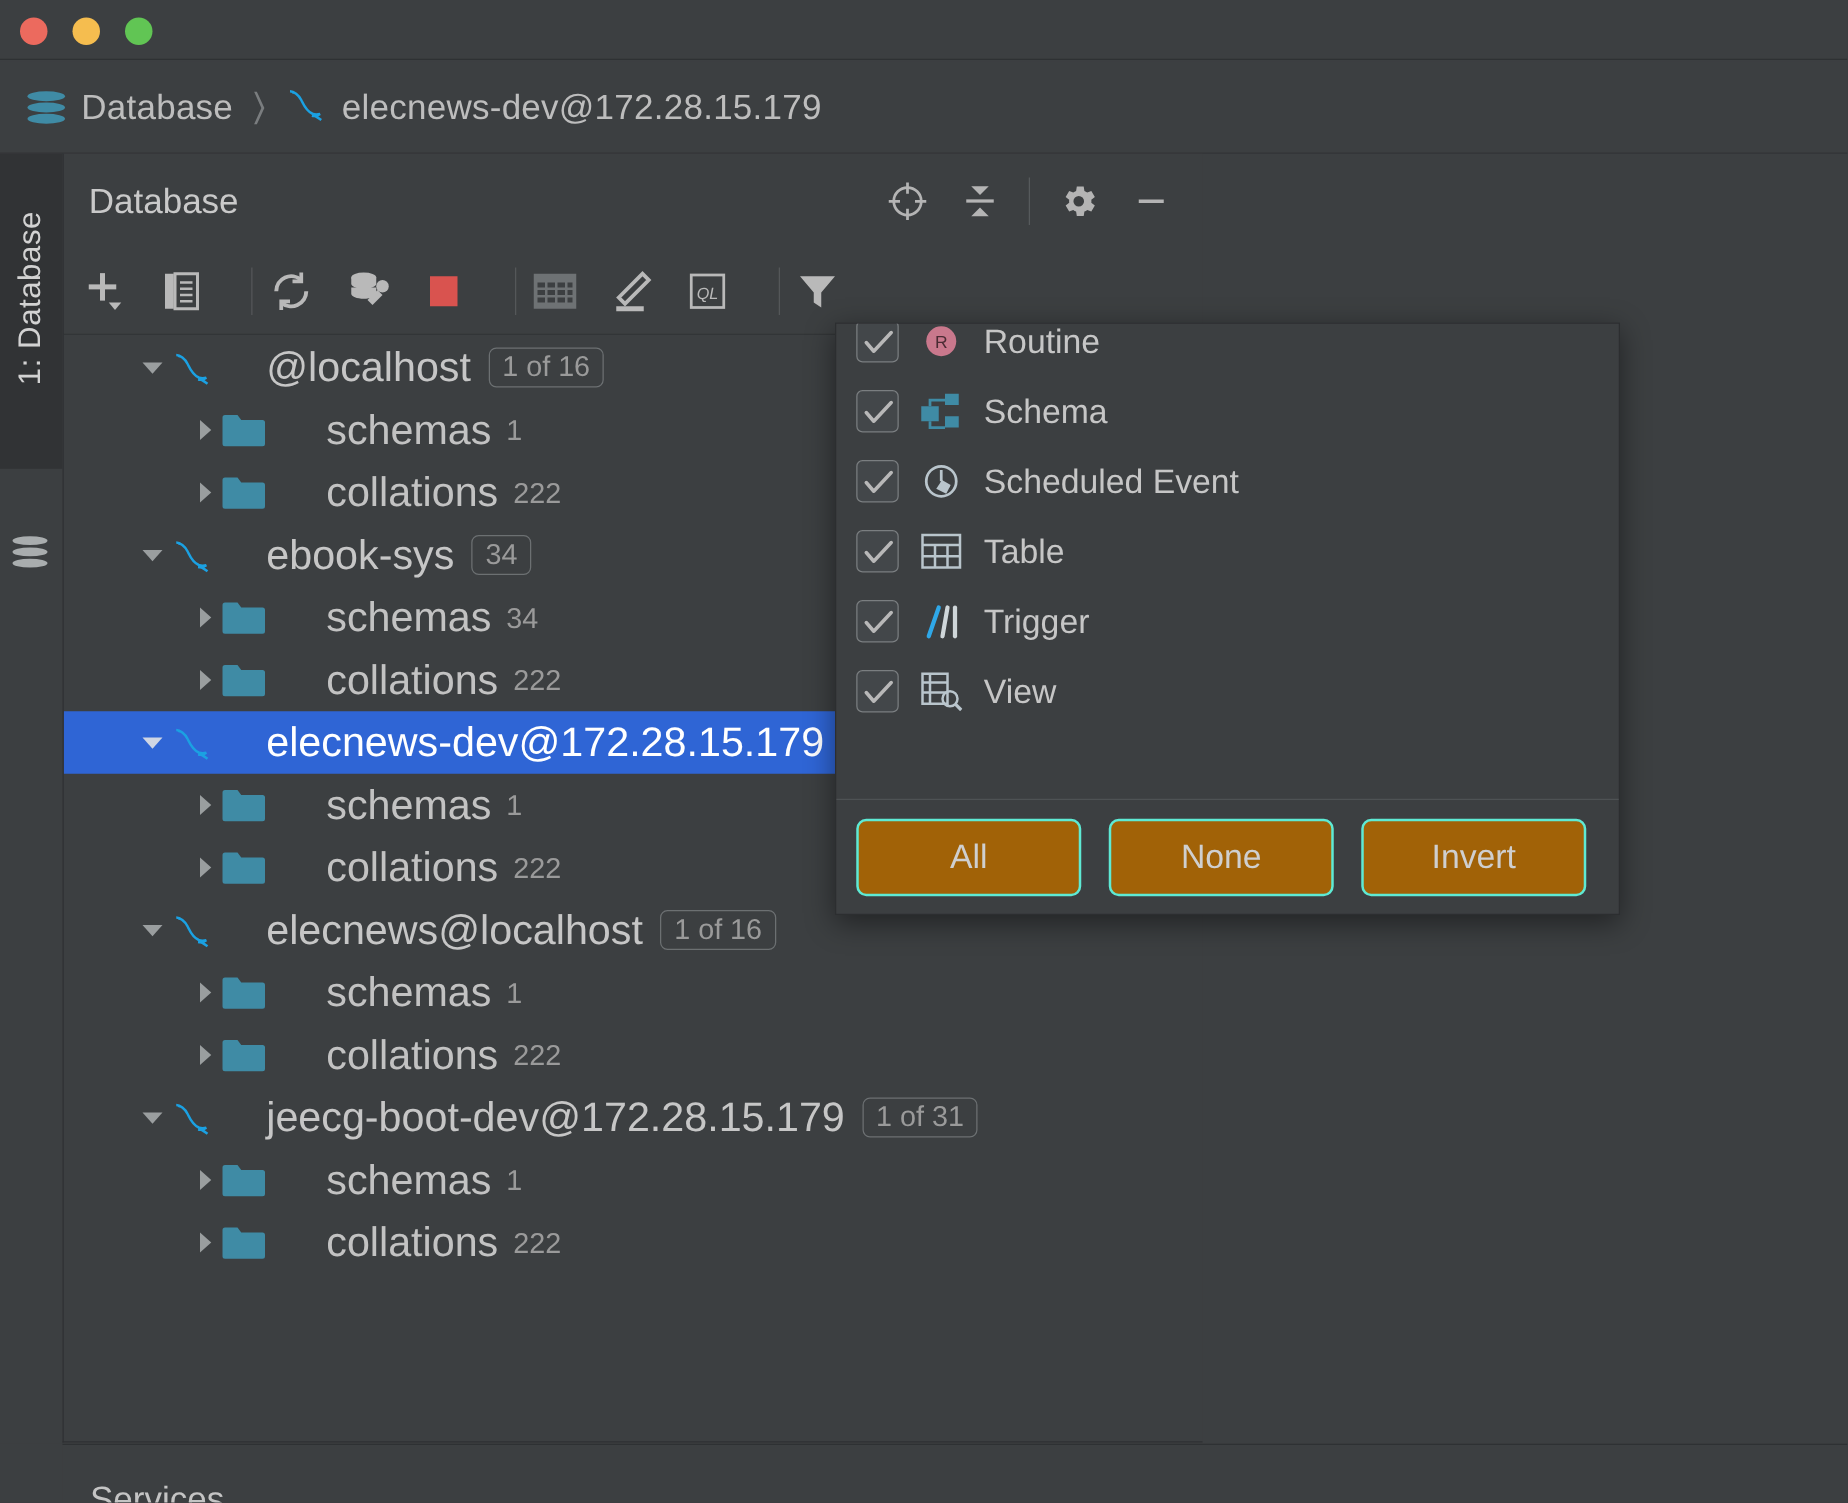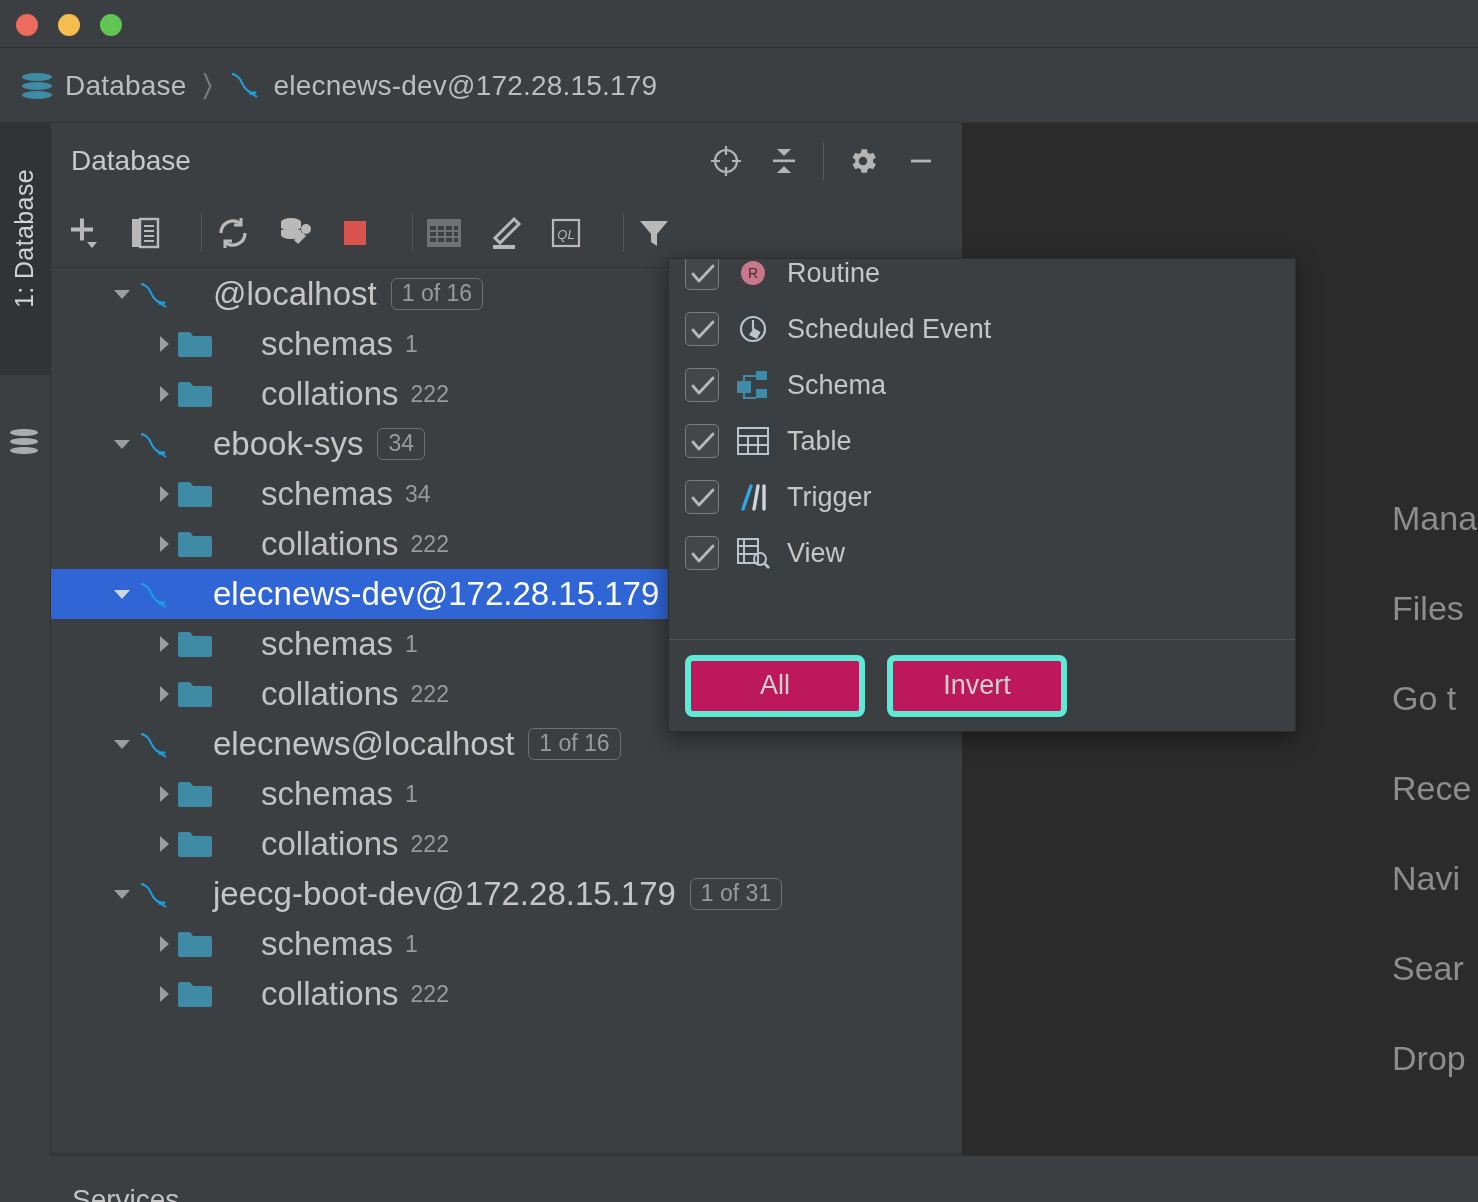--- a/index.html
+++ b/index.html
@@ -186,21 +186,21 @@
     display: flex; align-items: center; justify-content: center;
   }
   .popup-label { font-size: 27px; color: #c6c6c6; }
   .popup-footer {
     position: absolute; left: 0; bottom: 0; width: 628px; height: 92px;
     border-top: 1px solid #4e5254;
     display: flex; align-items: center; gap: 22px; padding-left: 16px;
   }
   .pbtn {
     width: 180px; height: 62px; border-radius: 8px;
-    background: #be185d; border: 6px solid #5eead4;
+    background: #a16207; border: 2px solid #5eead4;
     color: #cfcfcf; font-size: 27px;
     display: flex; align-items: center; justify-content: center;
     font-family: "Liberation Sans", sans-serif;
   }
 </style>
 </head>
 <body>
 
 <div id="app">
 
@@ -542,31 +542,20 @@
           </span>
           <span class="folder-ico"><svg width="36" height="28" viewBox="0 0 36 28" fill="#3f8ba5">
               <path d="M1 4a2 2 0 012-2h10l3 4h17a2 2 0 012 2v17a2 2 0 01-2 2H3a2 2 0 01-2-2z"></path>
             </svg></span>
           <span class="row-label">collations</span>
           <span class="row-count">222</span>
         </div>
       </div>
   </div>
 
-  <div class="editor">
-    <div class="editor-list" style="top: 350px;">
-        <div class="editor-item">Mana</div>
-        <div class="editor-item">Files</div>
-        <div class="editor-item">Go t</div>
-        <div class="editor-item">Rece</div>
-        <div class="editor-item">Navi</div>
-        <div class="editor-item">Sear</div>
-        <div class="editor-item">Drop</div>
-      </div>
-  </div>
 
   <div class="services-left-gap"></div>
   <div class="services">
     <div class="services-title">Services</div>
   </div>
 
   <div class="popup">
     <div class="popup-list" style="margin-top: -14px;">
         <div class="popup-row">
           <span class="cbox">
@@ -582,44 +571,44 @@
           </span>
           <span class="popup-label">Routine</span>
         </div>
         <div class="popup-row">
           <span class="cbox">
             <svg width="26" height="24" viewBox="0 0 26 24" fill="none" stroke="#b8b8b8" stroke-width="2.8" stroke-linecap="round" stroke-linejoin="round">
               <path d="M3 12l6 7L23 4"></path>
             </svg>
           </span>
           <span class="popup-ico">
+            <svg width="34" height="32" viewBox="0 0 34 32" fill="#3f8ba5">
+              <rect x="20" y="2" width="11" height="9"></rect>
+              <rect x="1" y="12" width="14" height="12"></rect>
+              <rect x="20" y="20" width="11" height="9"></rect>
+              <path d="M8 12V7h12M8 24v5h12" stroke="#3f8ba5" stroke-width="2.2" fill="none"></path>
+            </svg>
+          </span>
+          <span class="popup-label">Schema</span>
+        </div>
+        <div class="popup-row">
+          <span class="cbox">
+            <svg width="26" height="24" viewBox="0 0 26 24" fill="none" stroke="#b8b8b8" stroke-width="2.8" stroke-linecap="round" stroke-linejoin="round">
+              <path d="M3 12l6 7L23 4"></path>
+            </svg>
+          </span>
+          <span class="popup-ico">
             <svg width="32" height="32" viewBox="0 0 32 32" fill="none" stroke="#b9c5cc" stroke-width="2.2">
               <circle cx="16" cy="16" r="12"></circle>
               <path d="M16 16V7"></path>
               <path d="M16 16l7 4"></path>
               <path d="M16 16l7 4 -3 6 -8 -4z" fill="#b9c5cc" stroke="none"></path>
             </svg>
           </span>
           <span class="popup-label">Scheduled Event</span>
-        </div>
-        <div class="popup-row">
-          <span class="cbox">
-            <svg width="26" height="24" viewBox="0 0 26 24" fill="none" stroke="#b8b8b8" stroke-width="2.8" stroke-linecap="round" stroke-linejoin="round">
-              <path d="M3 12l6 7L23 4"></path>
-            </svg>
-          </span>
-          <span class="popup-ico">
-            <svg width="34" height="32" viewBox="0 0 34 32" fill="#3f8ba5">
-              <rect x="20" y="2" width="11" height="9"></rect>
-              <rect x="1" y="12" width="14" height="12"></rect>
-              <rect x="20" y="20" width="11" height="9"></rect>
-              <path d="M8 12V7h12M8 24v5h12" stroke="#3f8ba5" stroke-width="2.2" fill="none"></path>
-            </svg>
-          </span>
-          <span class="popup-label">Schema</span>
         </div>
         <div class="popup-row">
           <span class="cbox">
             <svg width="26" height="24" viewBox="0 0 26 24" fill="none" stroke="#b8b8b8" stroke-width="2.8" stroke-linecap="round" stroke-linejoin="round">
               <path d="M3 12l6 7L23 4"></path>
             </svg>
           </span>
           <span class="popup-ico">
             <svg width="34" height="30" viewBox="0 0 34 30" fill="none" stroke="#b9c5cc" stroke-width="2">
               <rect x="2" y="2" width="30" height="26"></rect>
@@ -655,17 +644,18 @@
               <path d="M2 9h20M8 2v24M2 17h20"></path>
               <circle cx="24" cy="22" r="6"></circle>
               <path d="M28.5 26.5L33 31" stroke-width="2.6"></path>
             </svg>
           </span>
           <span class="popup-label">View</span>
         </div>
       </div>
     <div class="popup-footer">
       <div class="pbtn">All</div>
+      <div class="pbtn">None</div>
       <div class="pbtn">Invert</div>
     </div>
   </div>
 
 </div>
 
 </body></html>

